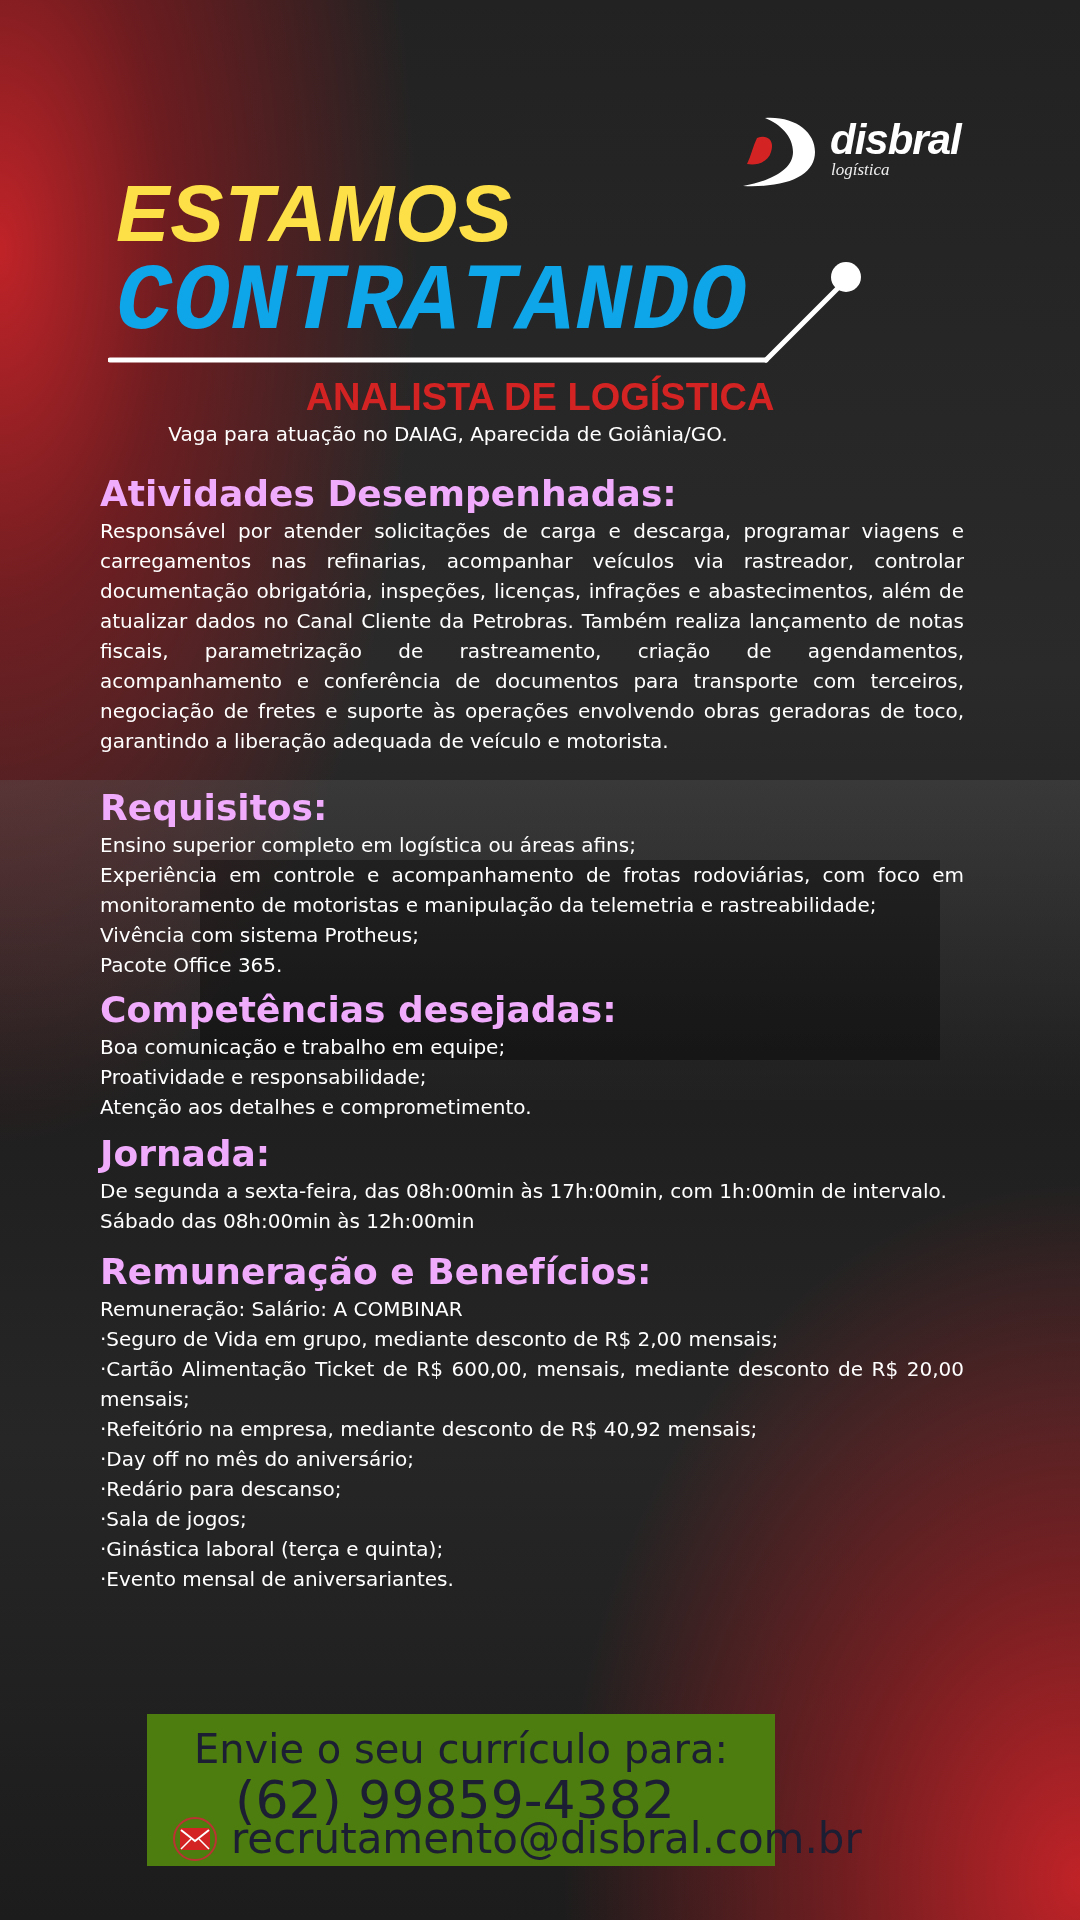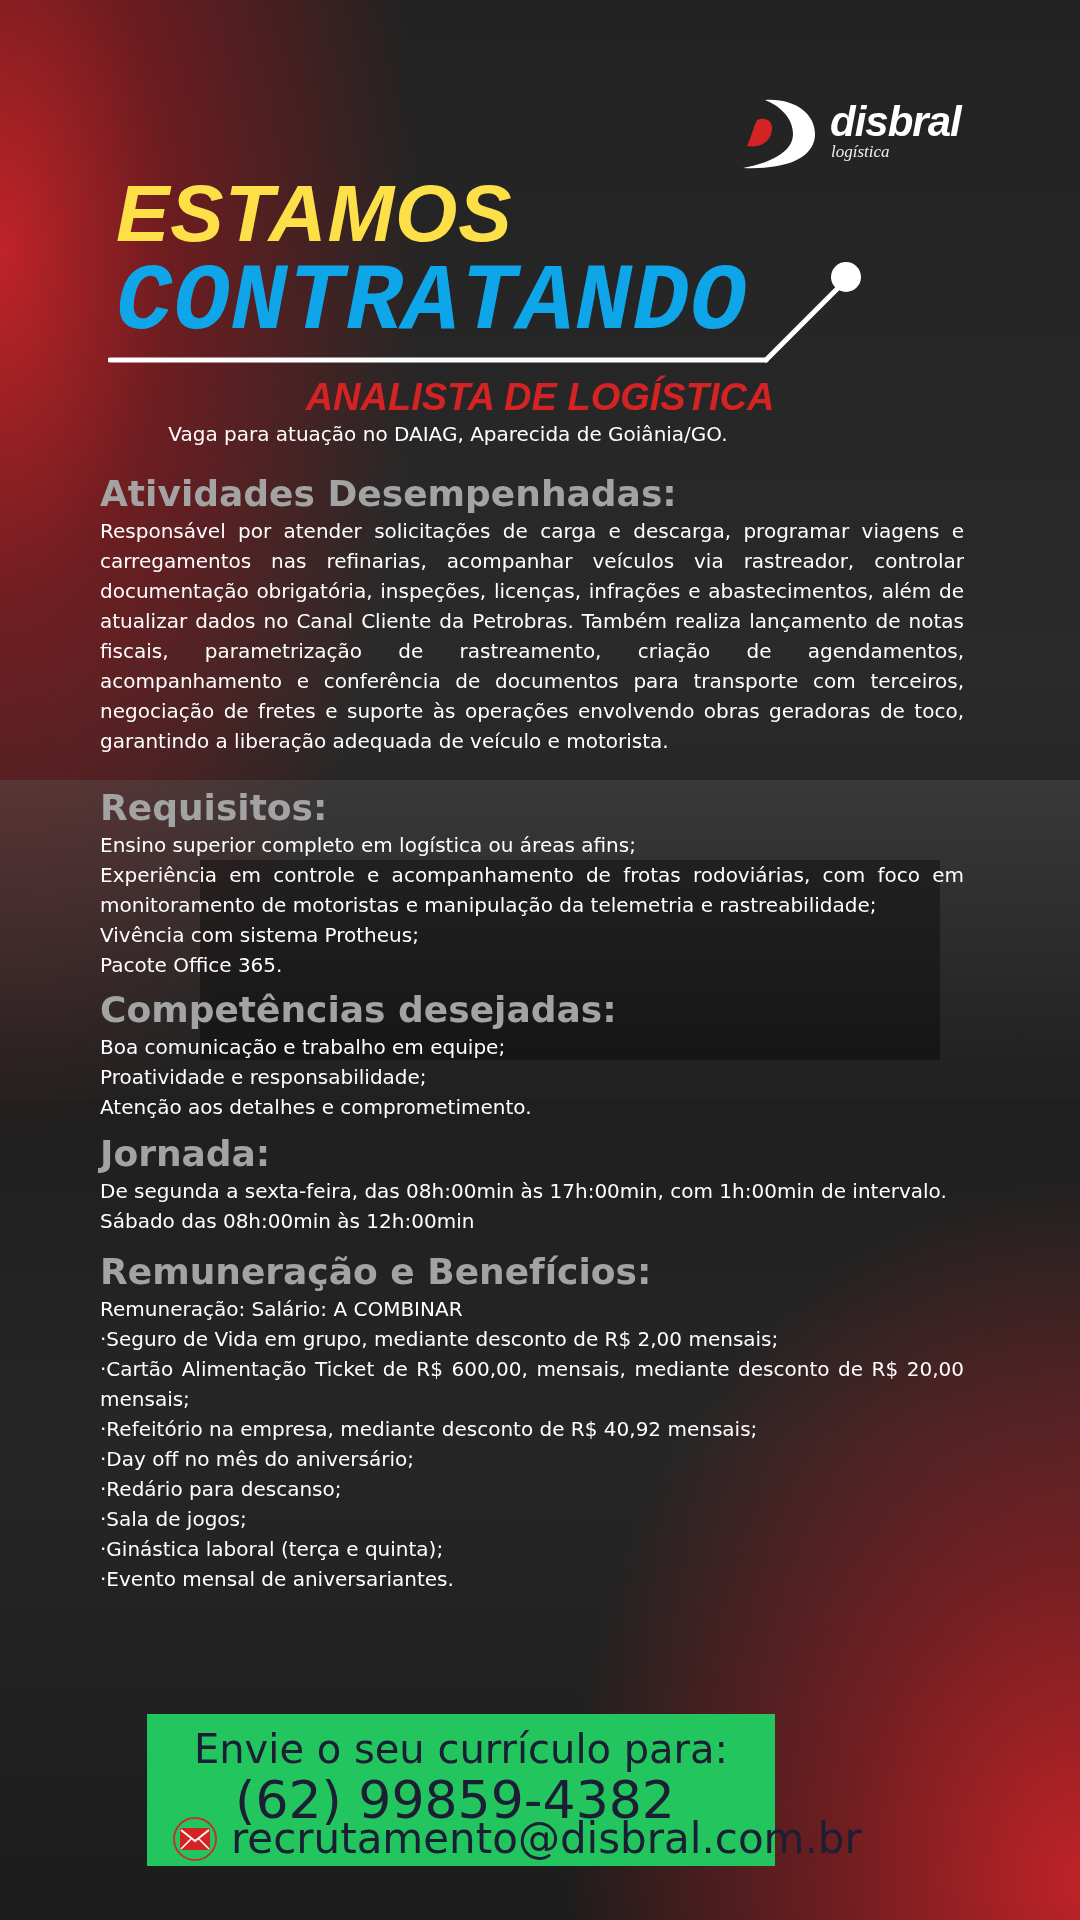--- a/index.html
+++ b/index.html
@@ -18,21 +18,21 @@
     }
     .bg-band {
       position: absolute; left: 0; right: 0; top: 780px; height: 320px;
       background: linear-gradient(180deg, rgba(90,90,90,0.35), rgba(40,40,40,0.2));
     }
     .bg-dark {
       position: absolute; left: 200px; right: 140px; top: 860px; height: 200px;
       background: rgba(0,0,0,0.35);
     }
     .logo {
-      position: absolute; left: 735px; top: 96px; width: 230px; height: 75px;
+      position: absolute; left: 735px; top: 114px; width: 230px; height: 75px;
     }
     .logo-mark { position: absolute; left: 0; top: 0; width: 90px; height: 75px; }
     .logo-name {
       position: absolute; left: 95px; top: 2px; font-size: 42px; font-weight: bold;
       font-style: italic; letter-spacing: -1px; color: #fff;
       font-family: "Liberation Sans", sans-serif;
     }
     .logo-sub {
       position: absolute; left: 96px; top: 46px; font-size: 17px; font-style: italic;
       color: #eee; font-family: Liberation Serif, serif; text-align: right;
@@ -43,42 +43,42 @@
       font-family: "Liberation Sans", sans-serif;
     }
     .headline2 {
       position: absolute; left: 116px; top: 250px; font-size: 94px; font-weight: bold;
       font-style: italic; color: #0ea5e9; letter-spacing: 1px;
       font-family: Liberation Mono, monospace;
     }
     .divider { position: absolute; left: 108px; top: 260px; width: 770px; height: 110px; }
     .job-title {
       position: absolute; left: 0; width: 1080px; top: 376px; text-align: center;
-      font-size: 38px; font-weight: bold; font-style: italic; color: #d42323;
+      font-size: 38px; font-weight: bold; color: #d42323;
       font-family: "Liberation Sans", sans-serif;
     }
     .job-location {
       position: absolute; left: 0; width: 896px; top: 422px; text-align: center;
       font-size: 20px; color: #fff;
     }
     .content { position: absolute; left: 100px; width: 864px; top: 472px; }
     .section-title {
-      font-size: 36px; font-weight: bold; margin: 0; line-height: 44px; color: #a3a3a3;
+      font-size: 36px; font-weight: bold; margin: 0; line-height: 44px; color: #f0abfc;
     }
     .section-body {
       font-size: 20px; line-height: 30px; text-align: justify; margin: 0; color: #fff;
     }
     .section-body p { margin: 0; }
     .sec-act { margin-bottom: 30px; }
     .sec-req { margin-bottom: 8px; }
     .sec-comp { margin-bottom: 10px; }
     .sec-jor { margin-bottom: 14px; }
     .contact-box {
       position: absolute; left: 147px; top: 1714px; width: 628px; height: 152px;
-      background: #22c55e; color: #1c1e33; text-align: center;
+      background: #4d7c0f; color: #1c1e33; text-align: center;
     }
     .contact-label { position: absolute; left: 0; right: 0; top: 12px; font-size: 40px; }
     .contact-phone { position: absolute; left: 0; right: 12px; top: 56px; font-size: 52px; }
     .contact-email {
       position: absolute; left: 26px; top: 100px; font-size: 42px;
       display: flex; align-items: center; gap: 14px;
     }
     .mail-icon {
       width: 44px; height: 44px; border-radius: 50%; border: 2px solid #b33;
       display: flex; align-items: center; justify-content: center; box-sizing: border-box;

